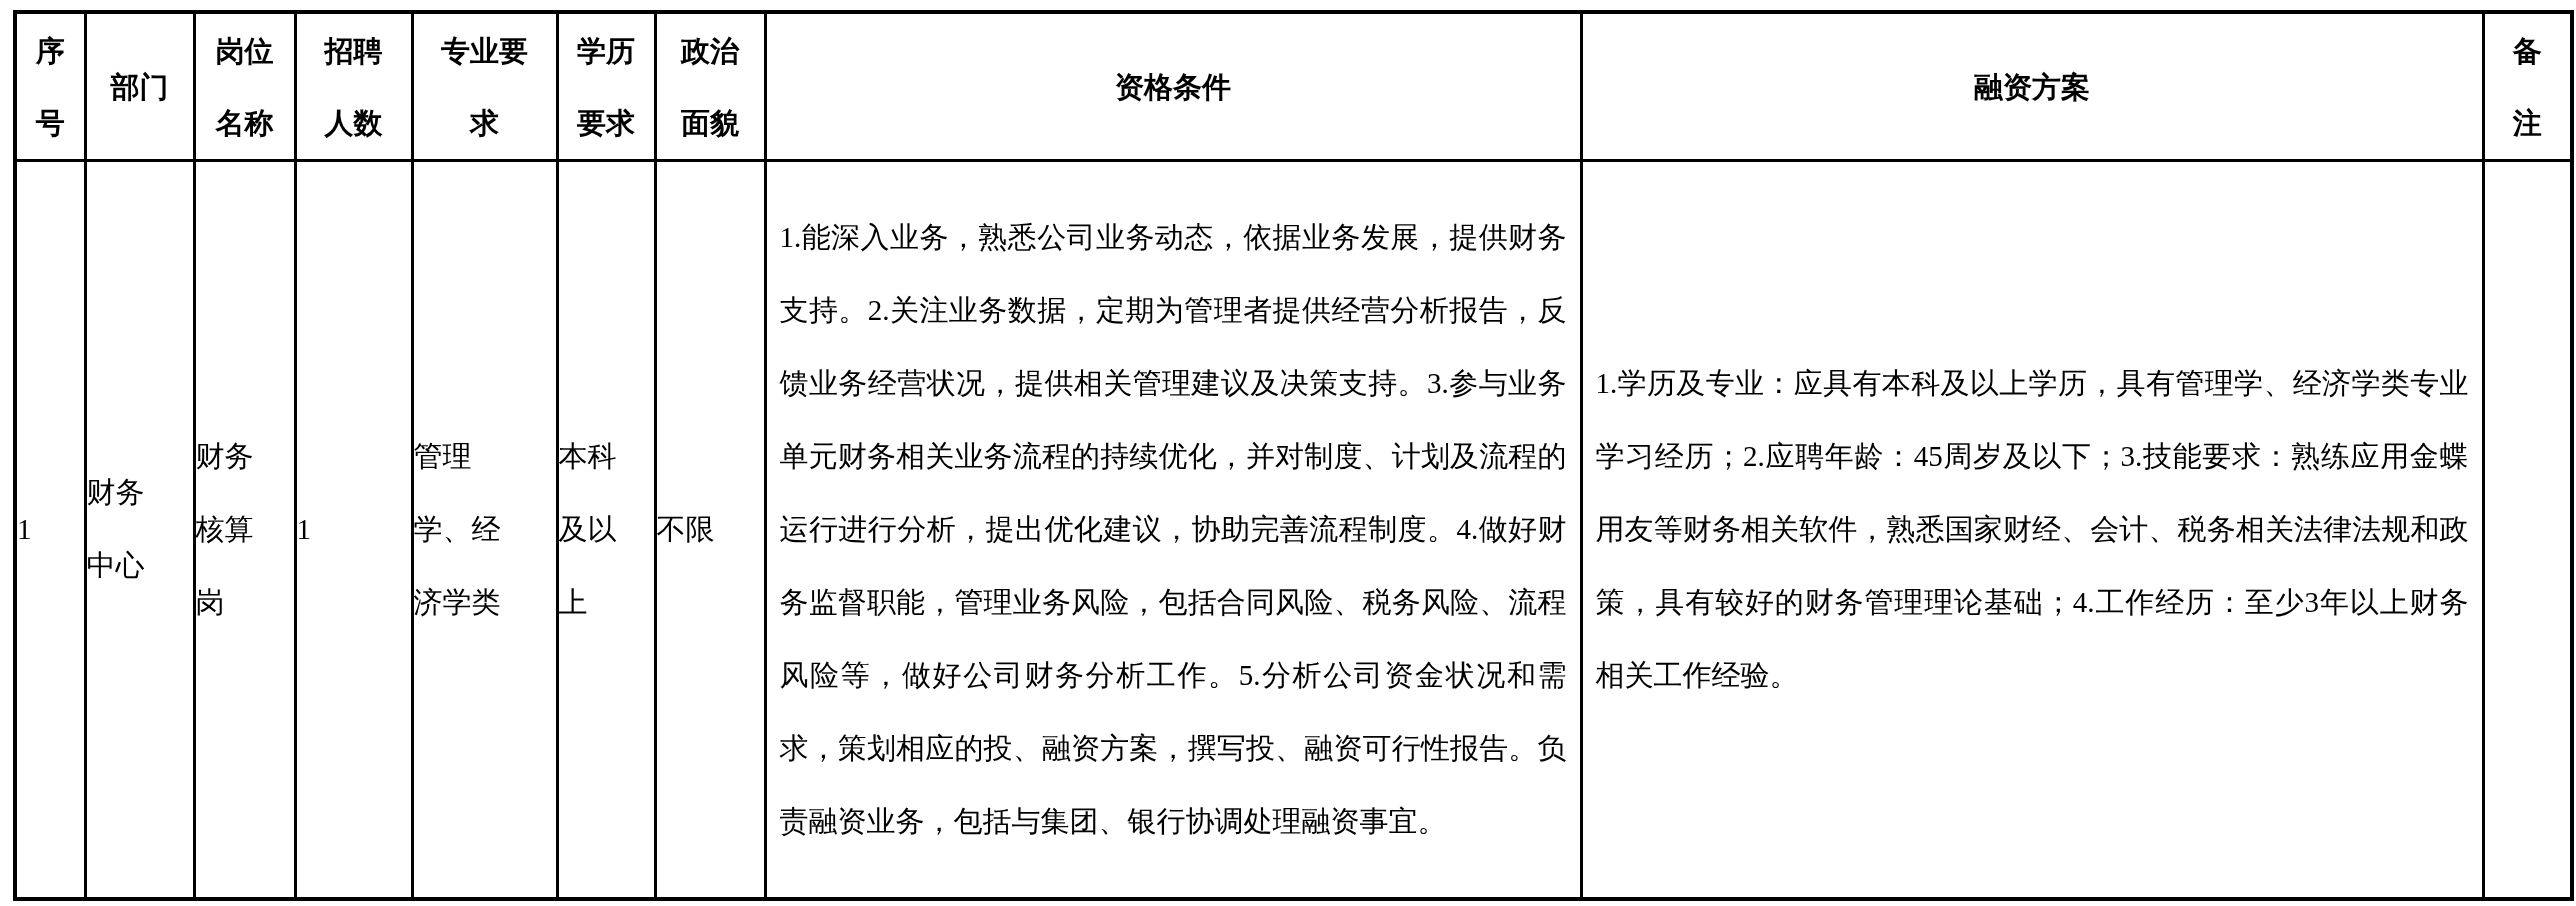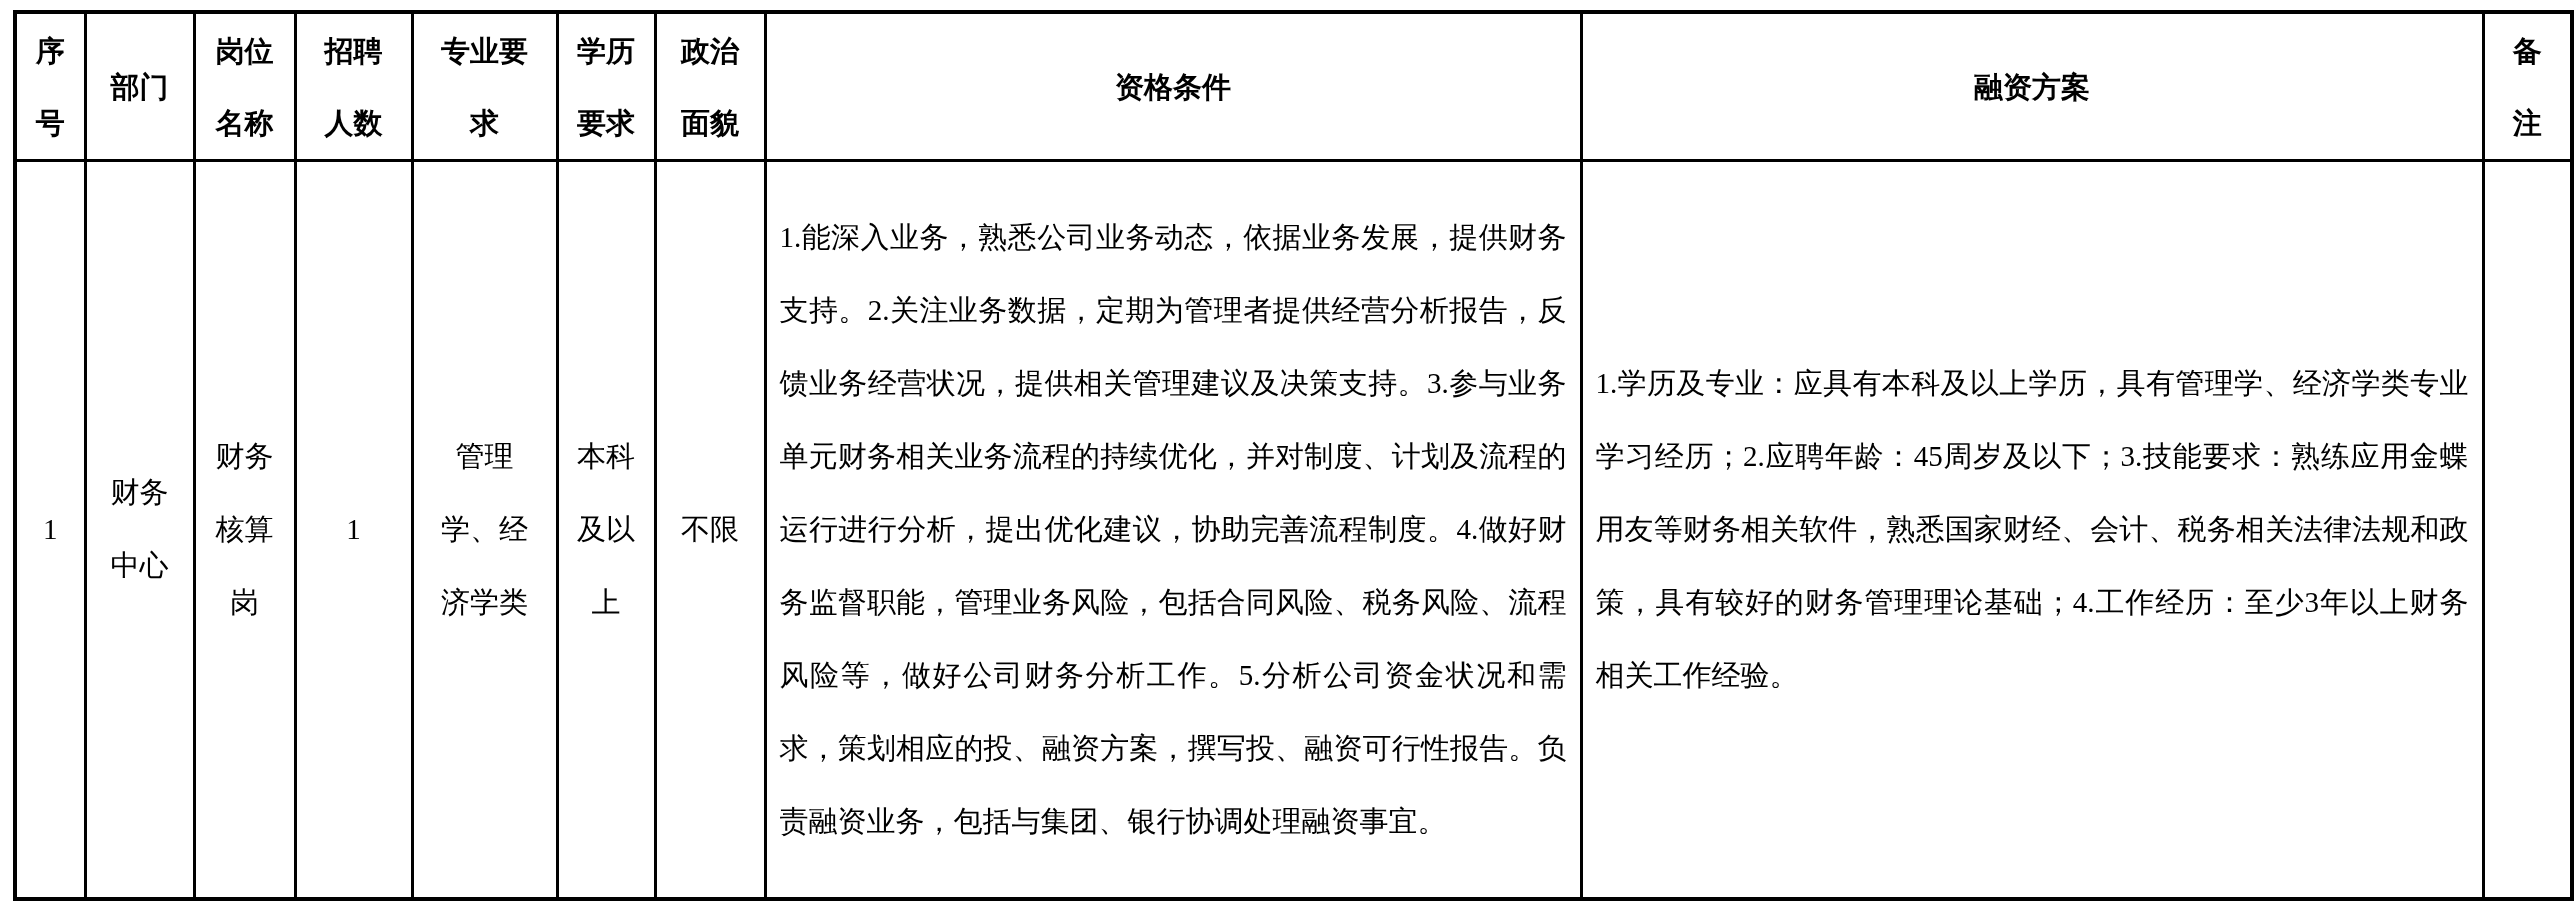--- a/index.html
+++ b/index.html
@@ -32,21 +32,20 @@
     vertical-align: middle;
   }
   .recruit-table th {
     font-weight: bold;
     text-align: center;
     white-space: pre-line;
     line-height: 72px;
     height: 145px;
   }
   td.center-cell {
-    text-align: center;
     white-space: pre-line;
     line-height: 73px;
     font-weight: normal;
   }
   td.text-cell {
     text-align: justify;
     line-height: 73px;
     padding: 0 13px;
     font-weight: normal;
   }

